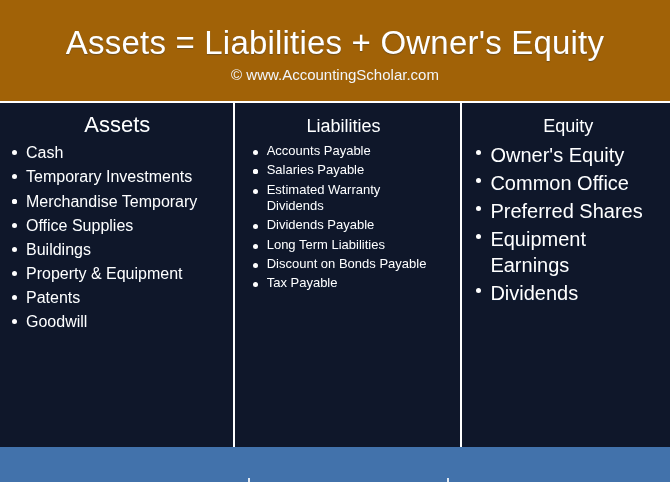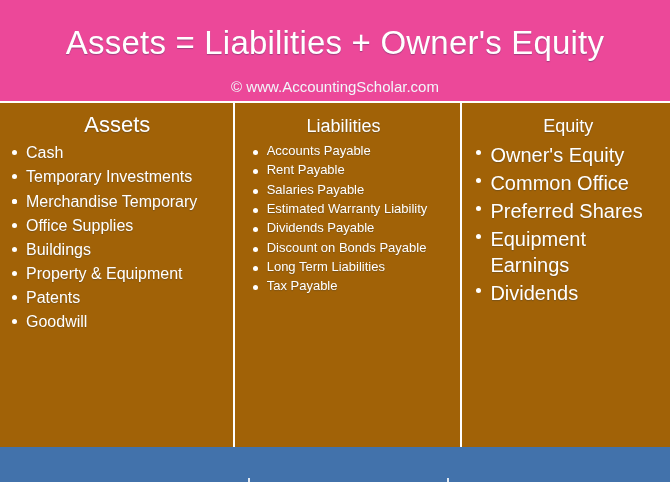--- a/index.html
+++ b/index.html
@@ -23,49 +23,49 @@
     box-sizing: border-box;
   }
 
   
   .header {
     position: absolute;
     left: 0;
     top: 0;
     width: 670px;
     height: 101px;
-    background: #ec4899;
+    background: #a16207;
     text-align: center;
   }
   .title {
     margin: 0;
     padding-top: 26px;
     font-size: 33px;
     font-weight: normal;
     letter-spacing: 0.2px;
     color: #ffffff;
     line-height: 1.05;
     text-shadow: 0 1px 1px rgba(20,45,80,.35);
   }
   .subtitle {
-    margin: 12px;
+    margin: 0;
     padding-top: 5px;
     font-size: 15px;
     color: #f2f6fb;
     font-weight: normal;
   }
 
   
   .panel {
     position: absolute;
     left: 0;
     top: 101px;
     width: 670px;
     height: 346px;
-    background: #a16207;
+    background: #0f172a;
     border-top: 2px solid #ffffff;
     box-sizing: border-box;
     display: flex;
   }
 
   .col {
     box-sizing: border-box;
     position: relative;
   }
   .col-assets   { width: 248px; padding: 6px 8px 0 10px; }
@@ -156,26 +156,26 @@
         <li><span class="bullet"></span><span>Property &amp; Equipment</span></li>
         <li><span class="bullet"></span><span>Patents</span></li>
         <li><span class="bullet"></span><span>Goodwill</span></li>
       </ul>
     </div>
 
     <div class="col col-liab">
       <h2 class="col-head">Liabilities</h2>
       <ul class="items">
         <li><span class="bullet"></span><span>Accounts Payable</span></li>
-        <li><span class="bullet"></span><span>Rent Payable</span></li>
+        <li><span class="bullet"></span></li>
         <li><span class="bullet"></span><span>Salaries Payable</span></li>
-        <li><span class="bullet"></span><span>Estimated Warranty Liability</span></li>
+        <li><span class="bullet"></span><span>Estimated Warranty Dividends</span></li>
         <li><span class="bullet"></span><span>Dividends Payable</span></li>
+        <li><span class="bullet"></span><span>Long Term Liabilities</span></li>
         <li><span class="bullet"></span><span>Discount on Bonds Payable</span></li>
-        <li><span class="bullet"></span><span>Long Term Liabilities</span></li>
         <li><span class="bullet"></span><span>Tax Payable</span></li>
       </ul>
     </div>
 
     <div class="col col-equity">
       <h2 class="col-head">Equity</h2>
       <ul class="items">
         <li><span class="bullet"></span><span>Owner's Equity</span></li>
         <li><span class="bullet"></span><span>Common Office</span></li>
         <li><span class="bullet"></span><span>Preferred Shares</span></li>

